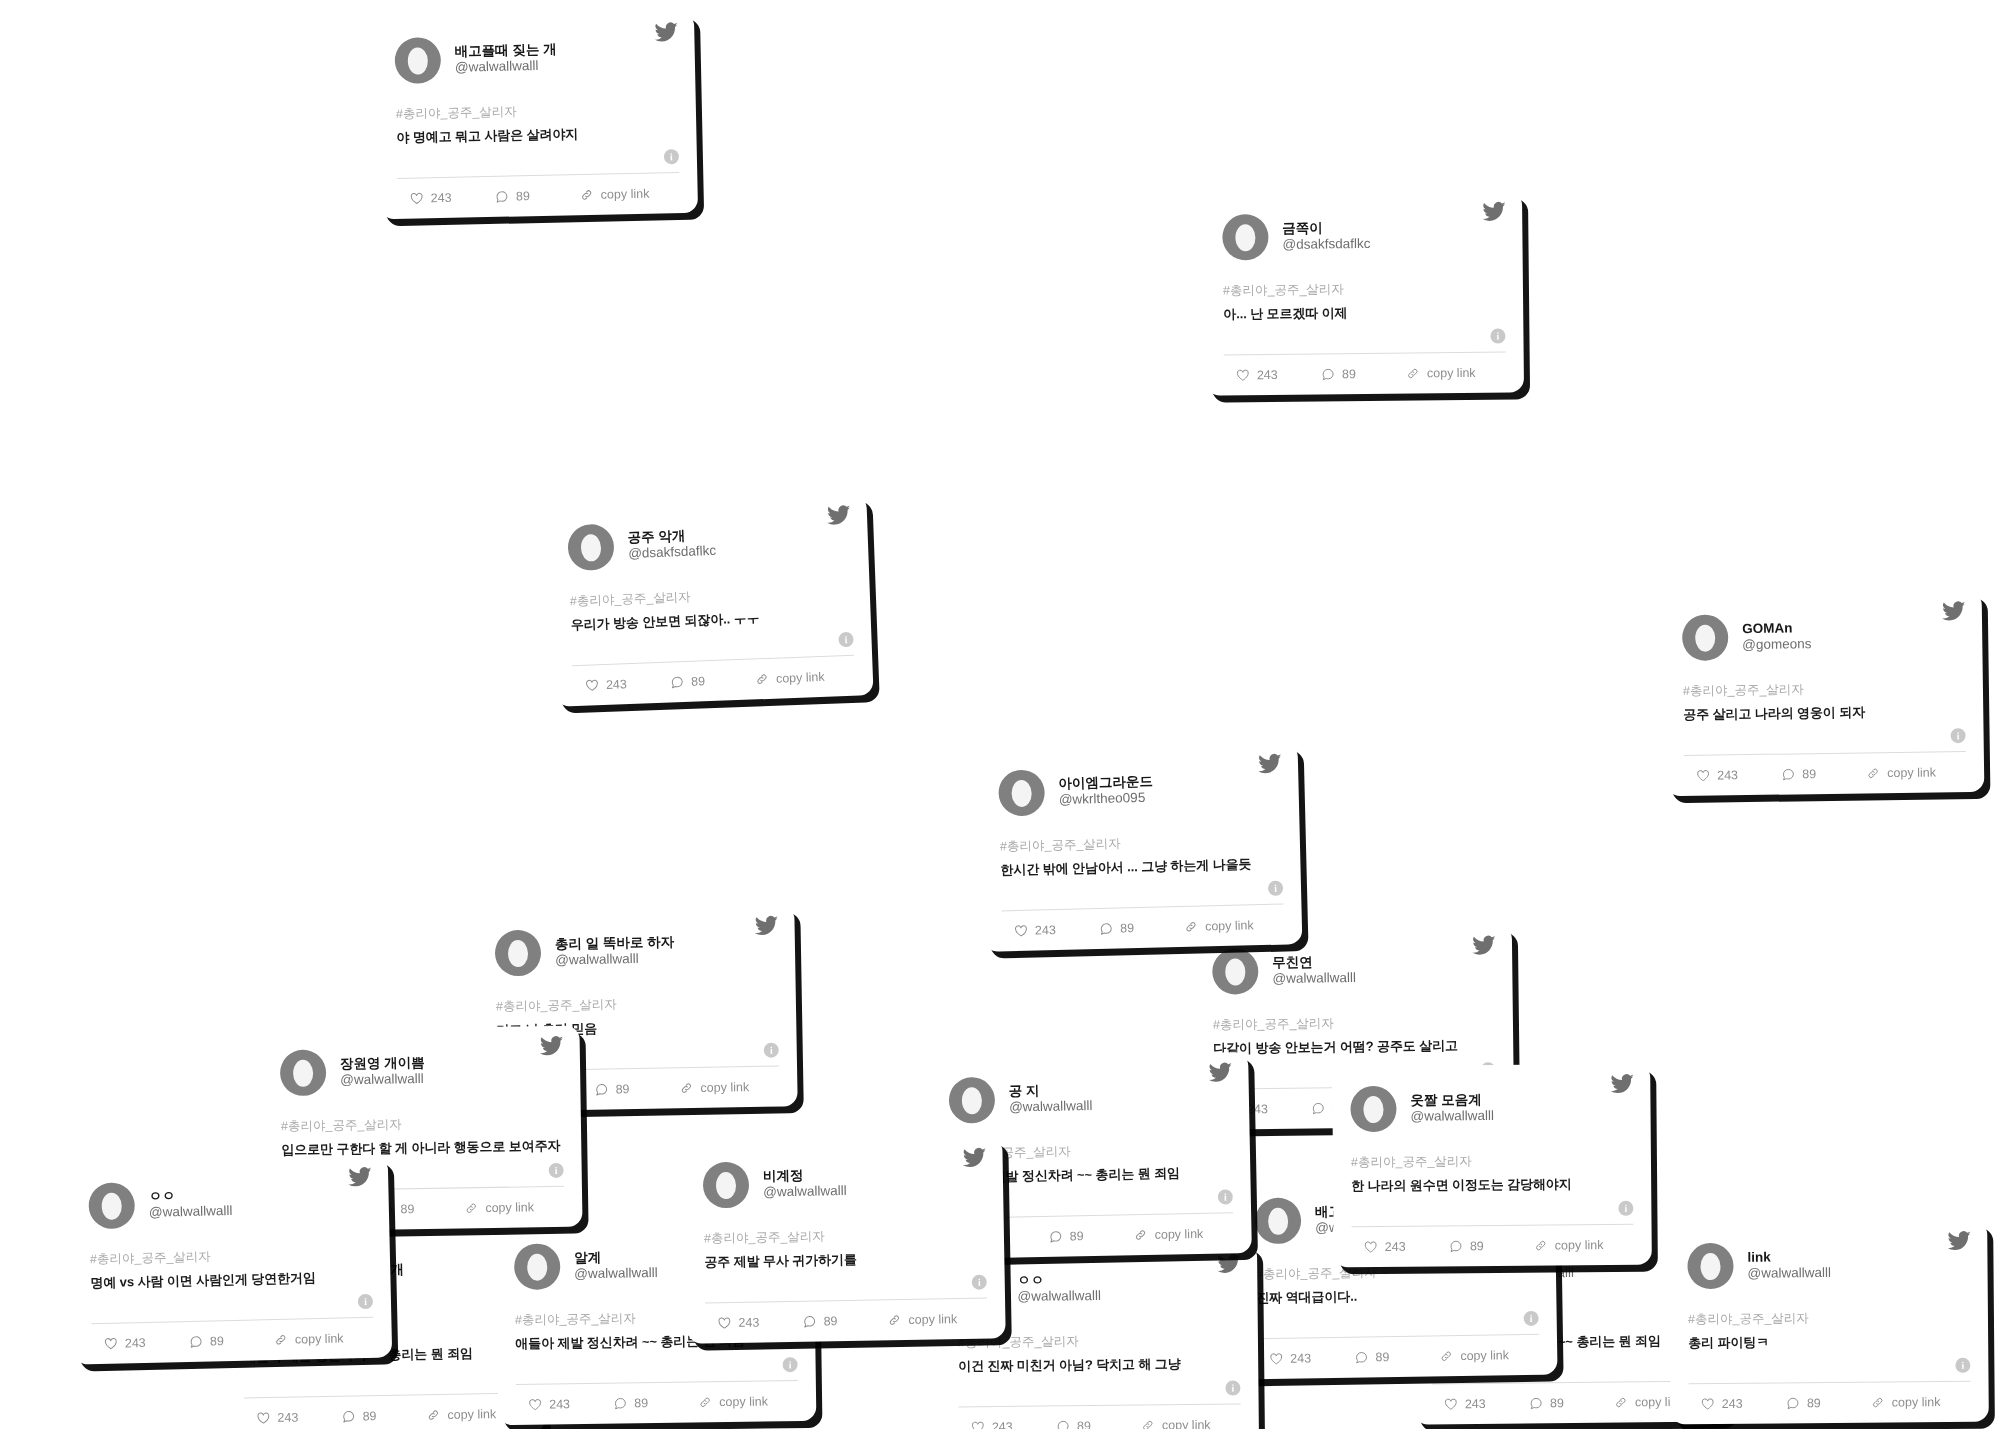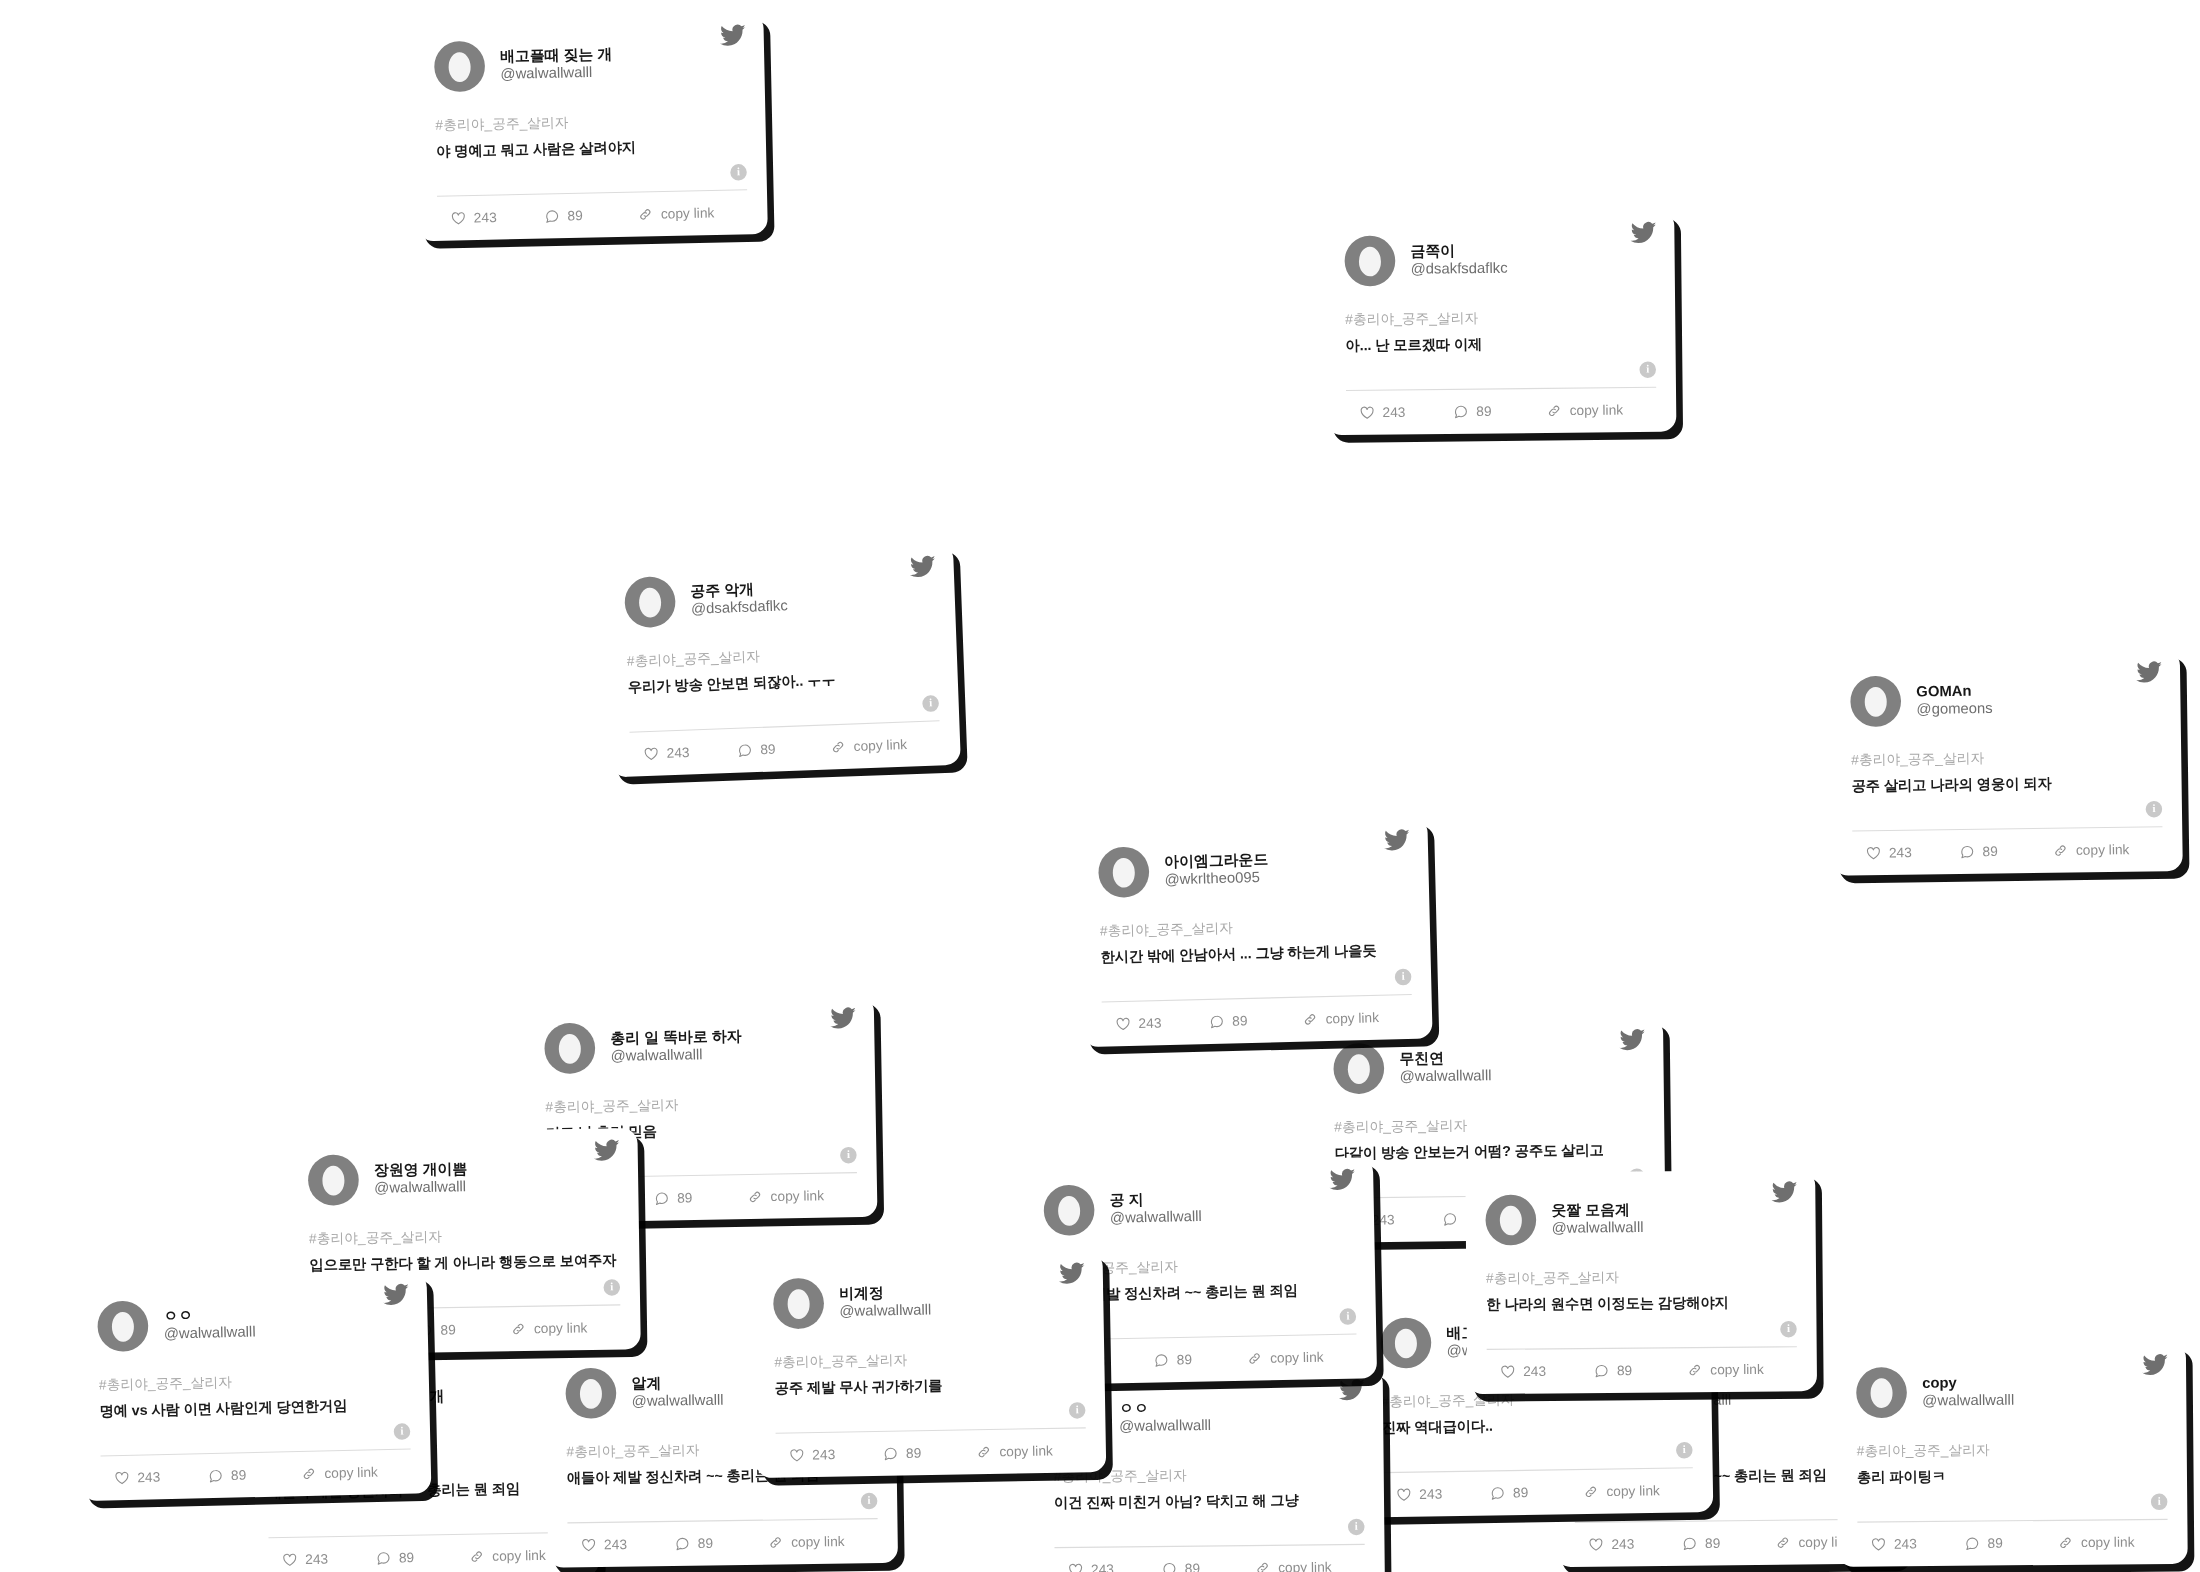--- a/index.html
+++ b/index.html
@@ -831,21 +831,21 @@
           <path d="M13.9 10.1a3.6 3.6 0 0 0-5.1 0l-2.9 2.9a3.6 3.6 0 0 0 5.1 5.1l1.2-1.2" stroke-linecap="round"></path>
         </svg>
         <span>copy link</span>
       </span>
     </div>
   </div>
     <div class="tweet-card" style="left: 1670px; top: 1222px; z-index: 28; transform: rotate(-0.5deg);">
     <div class="card-top">
       <div class="avatar"></div>
       <div class="identity">
-        <span class="display-name">copy</span>
+        <span class="display-name">link</span>
         <span class="handle">@walwallwalll</span>
       </div>
       <span class="bird-icon">
         <svg viewBox="0 0 24 24" fill="currentColor" aria-hidden="true">
           <path d="M23.64 4.57a9.6 9.6 0 0 1-2.74.75 4.77 4.77 0 0 0 2.1-2.64 9.5 9.5 0 0 1-3.03 1.16A4.76 4.76 0 0 0 11.8 8.2a13.5 13.5 0 0 1-9.8-4.97 4.76 4.76 0 0 0 1.47 6.35 4.7 4.7 0 0 1-2.15-.6v.06a4.76 4.76 0 0 0 3.82 4.66 4.8 4.8 0 0 1-2.15.08 4.76 4.76 0 0 0 4.45 3.3A9.55 9.55 0 0 1 0 19.06a13.46 13.46 0 0 0 7.29 2.14c8.75 0 13.54-7.25 13.54-13.54l-.02-.62a9.66 9.66 0 0 0 2.37-2.47z"></path>
         </svg>
       </span>
     </div>
     <div class="card-body">
       <div class="hashtag">#총리야_공주_살리자</div>

